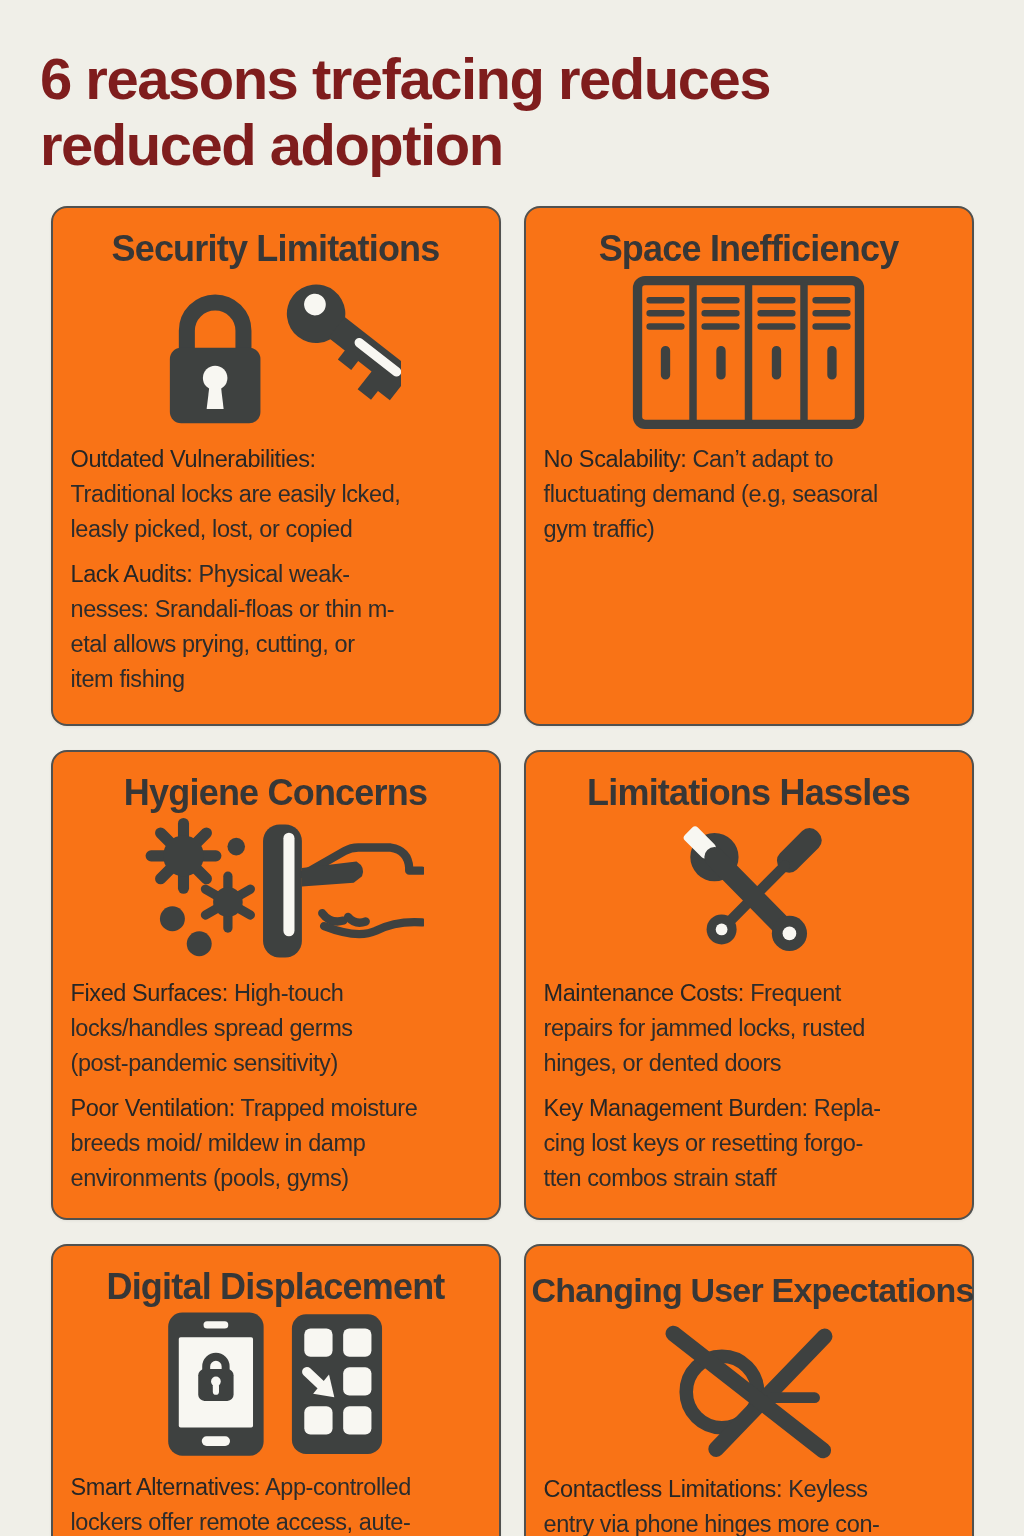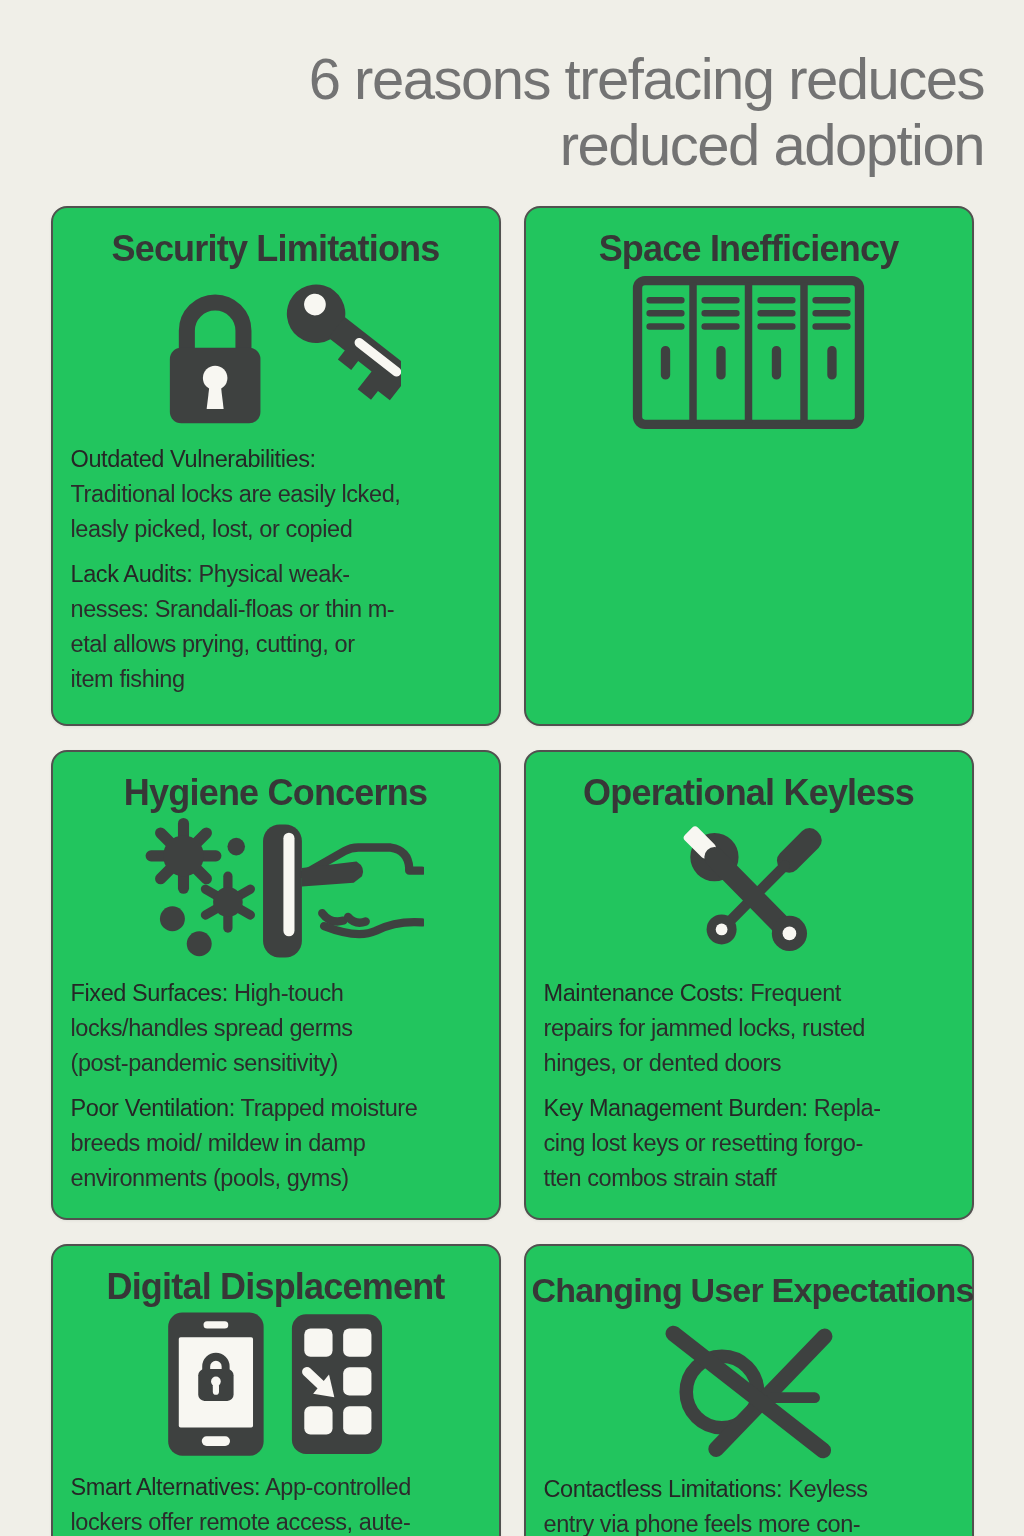--- a/index.html
+++ b/index.html
@@ -5,38 +5,38 @@
   html, body {
     margin: 0;
     width: 1024px;
     height: 1536px;
     overflow: hidden;
     background: #f0efe8;
     font-family: "Liberation Sans", "DejaVu Sans", sans-serif;
   }
   h1 {
     margin: 46px 40px 0;
-    text-align: right;
+    text-align: left;
     font-size: 58px;
     line-height: 1.14;
     letter-spacing: -1.5px;
-    font-weight: 400;
-    color: #737373;
+    font-weight: 700;
+    color: #7f1d1d;
     white-space: pre-line;
   }
   .grid {
     width: 923px;
     margin: 28px auto 0;
     display: grid;
     grid-template-columns: 450px 450px;
     grid-template-rows: 520px 470px 470px;
     gap: 24px 23px;
   }
   .card {
-    background: #22c55e;
+    background: #f97316;
     border: 2px solid #51514f;
     border-radius: 16px;
     padding: 10px 18px;
     box-sizing: border-box;
     box-shadow: 0 1px 3px rgba(0,0,0,.06);
   }
   .card h2 {
     margin: 10px -12px 2px;
     text-align: center;
     font-size: 36px;
@@ -107,20 +107,23 @@
           <path d="M20,28 h34 M20,42 h34 M20,56 h34"></path>
           <path d="M79,28 h34 M79,42 h34 M79,56 h34"></path>
           <path d="M139,28 h34 M139,42 h34 M139,56 h34"></path>
           <path d="M198,28 h34 M198,42 h34 M198,56 h34"></path>
         </g>
         <g stroke="currentColor" stroke-width="10" stroke-linecap="round">
           <path d="M37,82 v26 M96.5,82 v26 M156,82 v26 M215.5,82 v26"></path>
         </g>
       </svg>
     </div>
+    <p class="pt"><b>No Scalability:</b><span> Can’t adapt to
+fluctuating demand (e.g, seasoral
+gym traffic)</span></p>
   </section>
 
   <section class="card">
     <h2>Hygiene Concerns</h2>
     <div class="icon-wrap h150">
       <svg width="296" height="148" viewBox="0 0 320 160">
         <g transform="translate(60,42)" fill="currentColor">
           <rect x="-6" y="-41" width="12" height="82" rx="6"></rect>
           <rect x="-6" y="-41" width="12" height="82" rx="6" transform="rotate(45)"></rect>
           <rect x="-6" y="-41" width="12" height="82" rx="6" transform="rotate(90)"></rect>
@@ -149,21 +152,21 @@
     </div>
     <p class="pt"><b>Fixed Surfaces:</b><span> High-touch
 locks/handles spread germs
 (post-pandemic sensitivity)</span></p>
     <p class="pt"><b>Poor Ventilation:</b><span> Trapped moisture
 breeds moid/ mildew in damp
 environments (pools, gyms)</span></p>
   </section>
 
   <section class="card">
-    <h2>Operational Keyless</h2>
+    <h2>Limitations Hassles</h2>
     <div class="icon-wrap h150">
       <svg width="196" height="150" viewBox="0 0 300 230">
         <g transform="translate(247,33) rotate(135)">
           <rect x="-12" y="-18" width="80" height="36" rx="16" fill="currentColor"></rect>
         </g>
         <path d="M205,76 L112,170" stroke="currentColor" stroke-width="16" stroke-linecap="round"></path>
         <circle cx="108" cy="174" r="23" fill="currentColor"></circle>
         <circle cx="108" cy="174" r="9" fill="#f8f7f2"></circle>
         <g transform="translate(97,63) rotate(45)">
           <circle r="37" fill="currentColor"></circle>
@@ -214,16 +217,16 @@
     <h2>Changing User Expectations</h2>
     <div class="icon-wrap h150">
       <svg width="214" height="150" viewBox="0 0 300 210">
         <circle cx="112" cy="112" r="50" fill="none" stroke="currentColor" stroke-width="19"></circle>
         <path d="M256,34 L104,192" stroke="currentColor" stroke-width="22" stroke-linecap="round"></path>
         <path d="M182,120 H242" stroke="currentColor" stroke-width="15" stroke-linecap="round"></path>
         <path d="M44,30 L254,194" stroke="currentColor" stroke-width="22" stroke-linecap="round"></path>
       </svg>
     </div>
     <p class="pt"><b>Contactless Limitations:</b><span> Keyless
-entry via phone feels more con-</span></p>
+entry via phone hinges more con-</span></p>
   </section>
 
 </div>
 
 </body></html>

